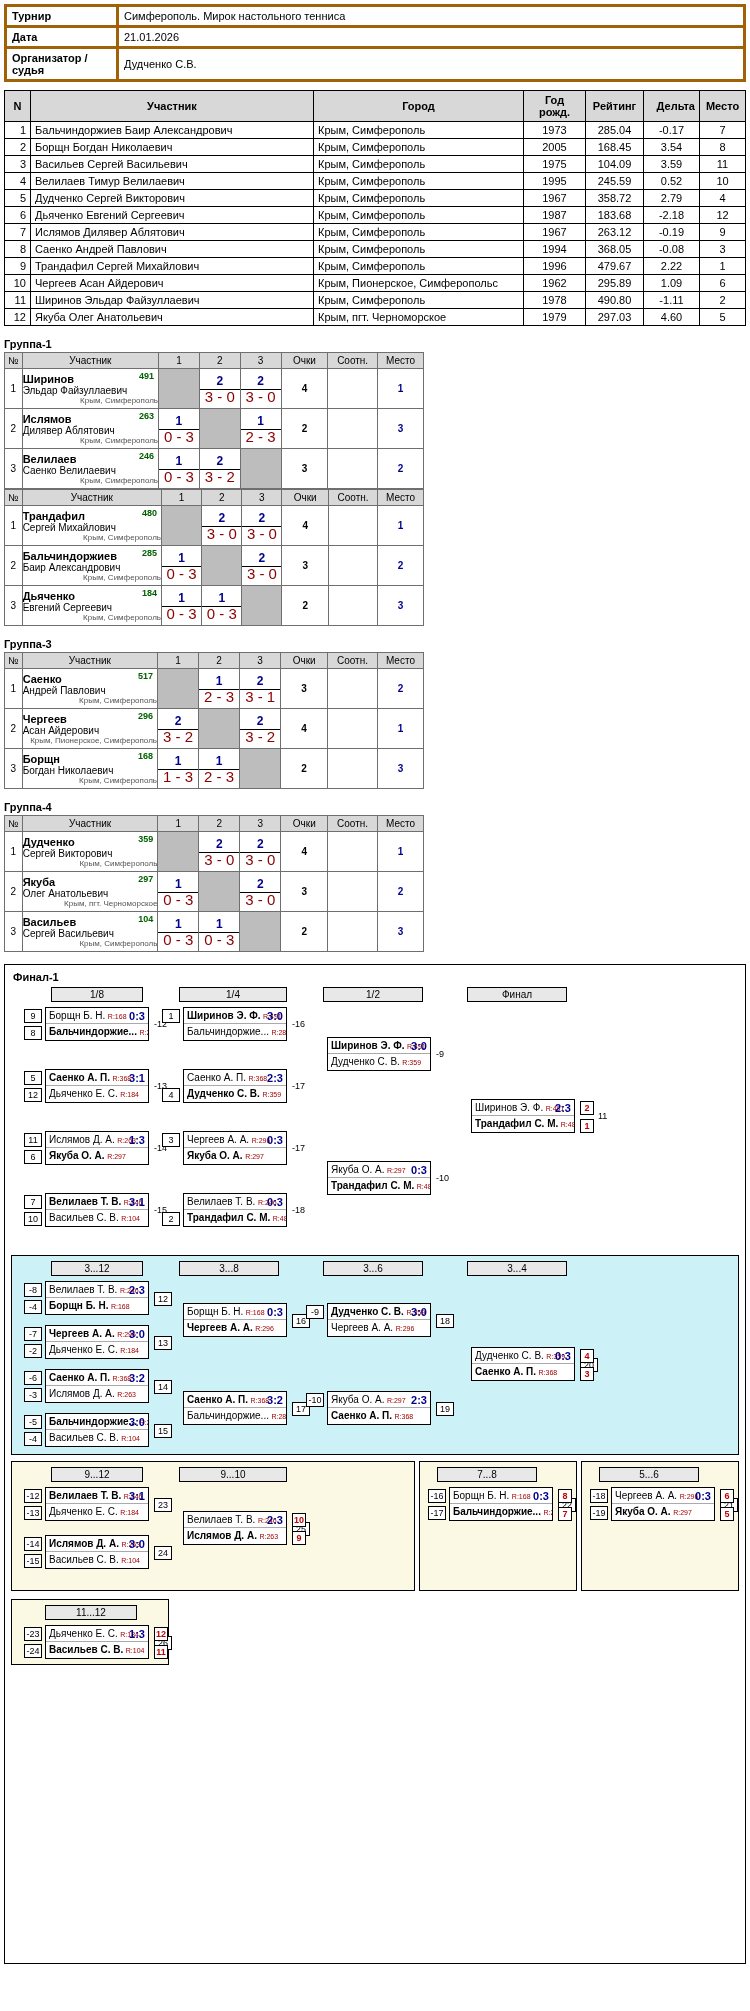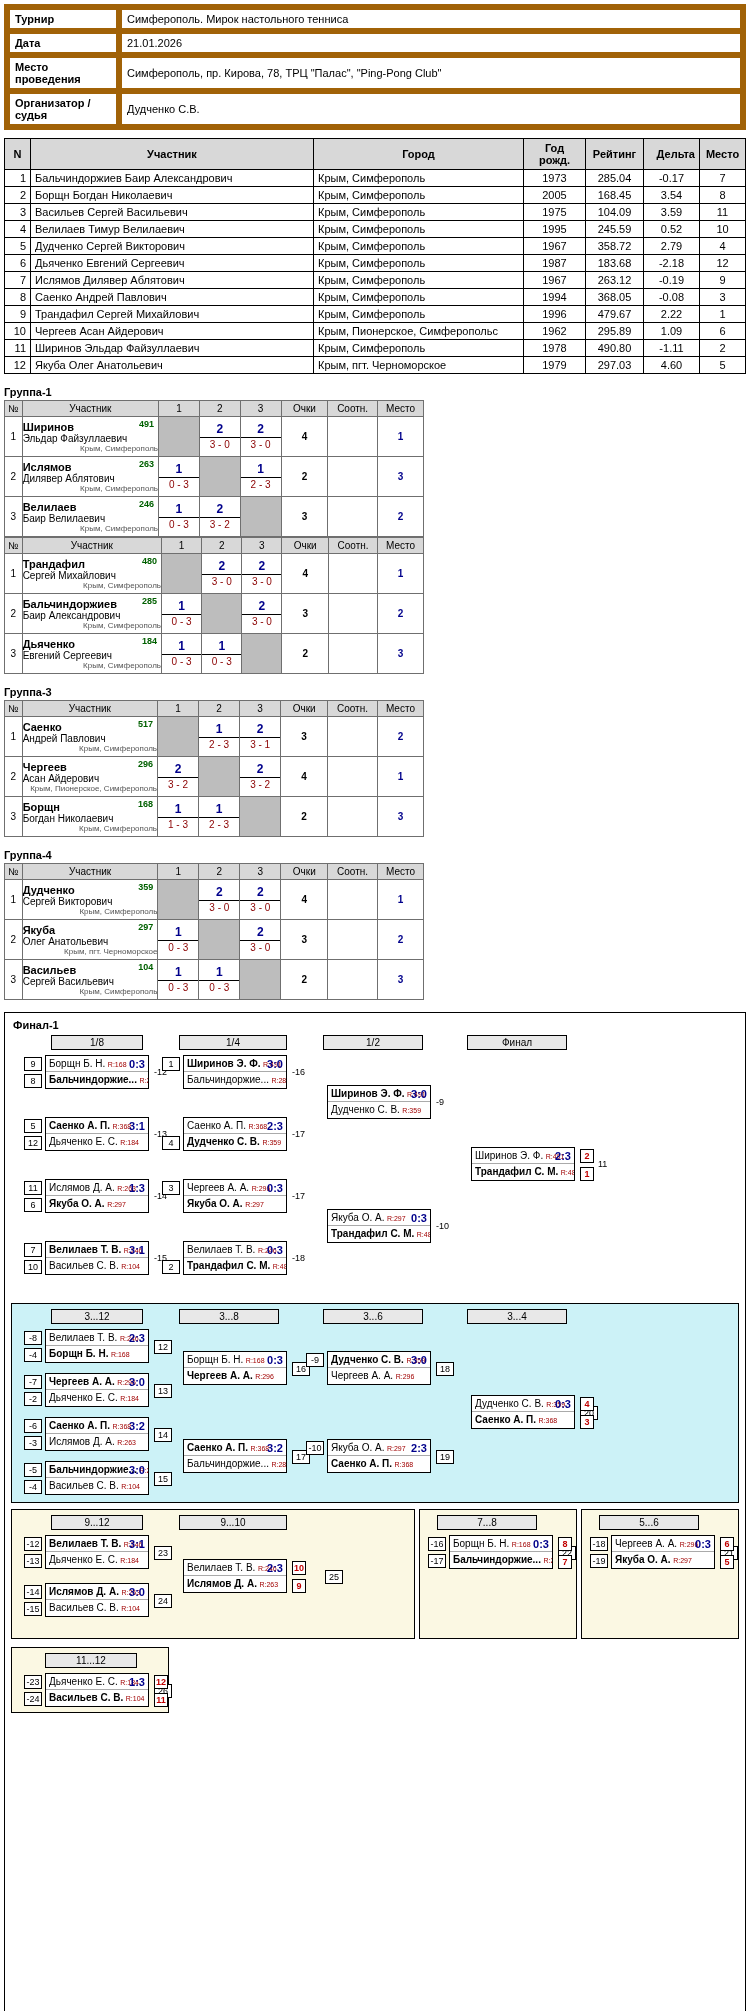--- a/index.html
+++ b/index.html
@@ -13,21 +13,21 @@
   }
   .page { width: 750px; position: relative; }
 
   
   table.info {
     border-collapse: collapse;
     margin: 4px 0 0 4px;
     width: 742px;
   }
   table.info td {
-    border: 6px solid #a16207;
+    border: 3px solid #a16207;
     padding: 3px 5px;
     font-size: 11px;
     vertical-align: middle;
     height: 18px;
     margin-left: 12px;
   }
   table.info td.lab { font-weight: bold; width: 112px; }
   table.info td.val { }
 
   
@@ -92,21 +92,21 @@
   .pfirst { font-size: 10px; }
   .pcity { font-size: 8px; color: #555; text-align: right; }
   .prat {
     position: absolute; right: 4px; top: 2px;
     font-size: 9px; color: #006000; font-weight: bold;
   }
   .sc-top {
     font-size: 12px; font-weight: bold; color: #00008b;
     border-bottom: 1px solid #000; line-height: 15px;
   }
-  .sc-bot { font-size: 10px; color: #8b0000; line-height: 14px; }
+  .sc-bot { font-size: 15px; color: #8b0000; line-height: 14px; }
 
   
   .bracket-wrap {
     margin: 12px 0 0 4px;
     width: 742px;
     border: 1px solid #000;
     position: relative;
     padding: 6px 0 8px 0;
     background: #fff;
   }
@@ -171,24 +171,20 @@
 
   <table class="info">
     <tbody id="info-body">
         <tr>
           <td class="lab">Турнир</td>
           <td class="val">Симферополь. Мирок настольного тенниса</td>
         </tr>
         <tr>
           <td class="lab">Дата</td>
           <td class="val">21.01.2026</td>
-        </tr>
-        <tr>
-          <td class="lab">Место проведения</td>
-          <td class="val">Симферополь, пр. Кирова, 78, ТРЦ "Палас", "Ping-Pong Club"</td>
         </tr>
         <tr>
           <td class="lab">Организатор / судья</td>
           <td class="val">Дудченко С.В.</td>
         </tr>
       </tbody>
   </table>
 
   <table class="players">
     <thead>
@@ -370,21 +366,21 @@
             </td>
             <td class="pts">2</td>
             <td class="ratio"></td>
             <td class="place">3</td>
           </tr>
           <tr style="height: 40px;">
             <td class="num">3</td>
             <td class="part">
               <div class="prat">246</div>
               <div class="pname">Велилаев</div>
-              <div class="pfirst">Баир Велилаевич</div>
+              <div class="pfirst">Саенко Велилаевич</div>
               <div class="pcity">Крым, Симферополь</div>
             </td>
             <td class="cell">
               <div class="sc-top">1</div>
               <div class="sc-bot">0 - 3</div>
             </td>
             <td class="cell">
               <div class="sc-top">2</div>
               <div class="sc-bot">3 - 2</div>
             </td>
@@ -810,21 +806,21 @@
         <div class="top"><span class="nm bold">Ислямов Д. А.</span> <span class="rt">R:263</span><span class="score">3:0</span></div>
         <div class="bot"><span class="nm">Васильев С. В.</span> <span class="rt">R:104</span></div>
         <div class="seed" style="left: -22px; top: 1px;">-14</div>
         <div class="seed" style="left: -22px; top: 18px;">-15</div>
         <div class="lbl" style="left: 108px; top: 11px;">-24</div>
         <div class="seed" style="left: 108px; top: 10px;">24</div>
       </div>
     <div class="match" style="left:178px; top:546px;">
         <div class="top"><span class="nm">Велилаев Т. В.</span> <span class="rt">R:246</span><span class="score">2:3</span></div>
         <div class="bot"><span class="nm bold">Ислямов Д. А.</span> <span class="rt">R:263</span></div>
-        <div class="seed" style="left: 108px; top: 10px; margin-left: 33px;">25</div>
+        <div class="seed" style="left: 108px; top: 10px;">25</div>
         <div class="redbox" style="left: 108px; top: 1px;">10</div>
         <div class="redbox" style="left: 108px; top: 19px;">9</div>
       </div>
     <div class="match" style="left:444px; top:522px;">
         <div class="top"><span class="nm">Борщн Б. Н.</span> <span class="rt">R:168</span><span class="score">0:3</span></div>
         <div class="bot"><span class="nm bold">Бальчиндоржие...</span> <span class="rt">R:285</span></div>
         <div class="seed" style="left: -22px; top: 1px;">-16</div>
         <div class="seed" style="left: -22px; top: 18px;">-17</div>
         <div class="seed" style="left: 108px; top: 10px;">22</div>
         <div class="redbox" style="left: 108px; top: 1px;">8</div>

